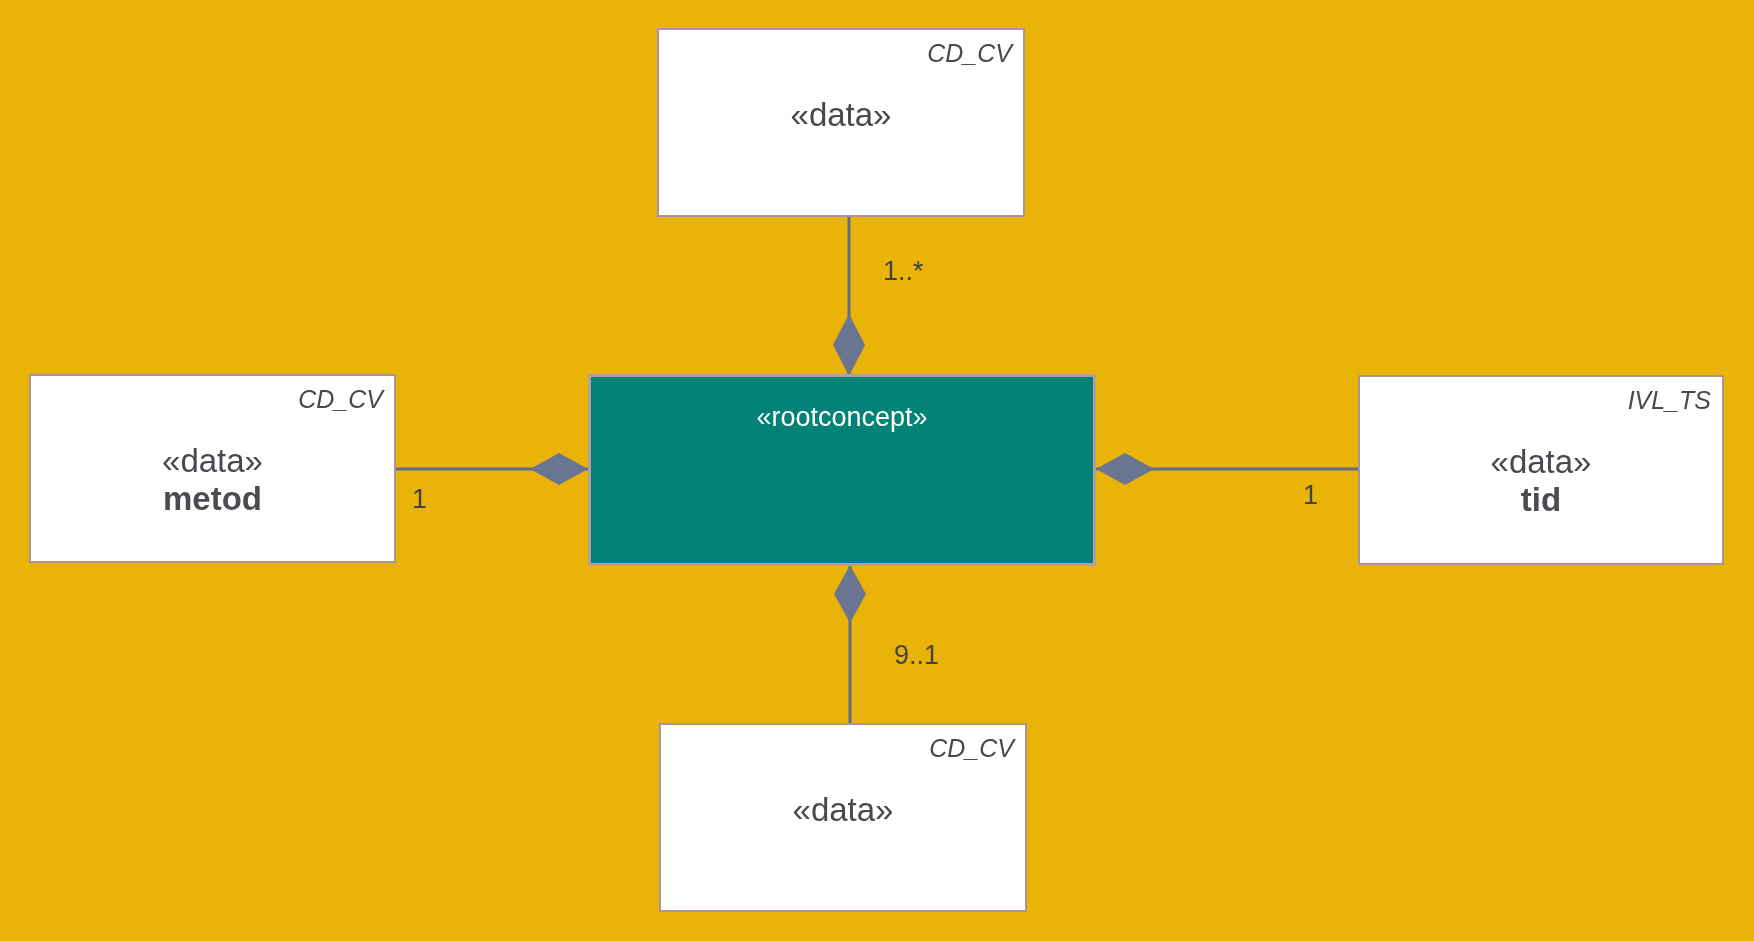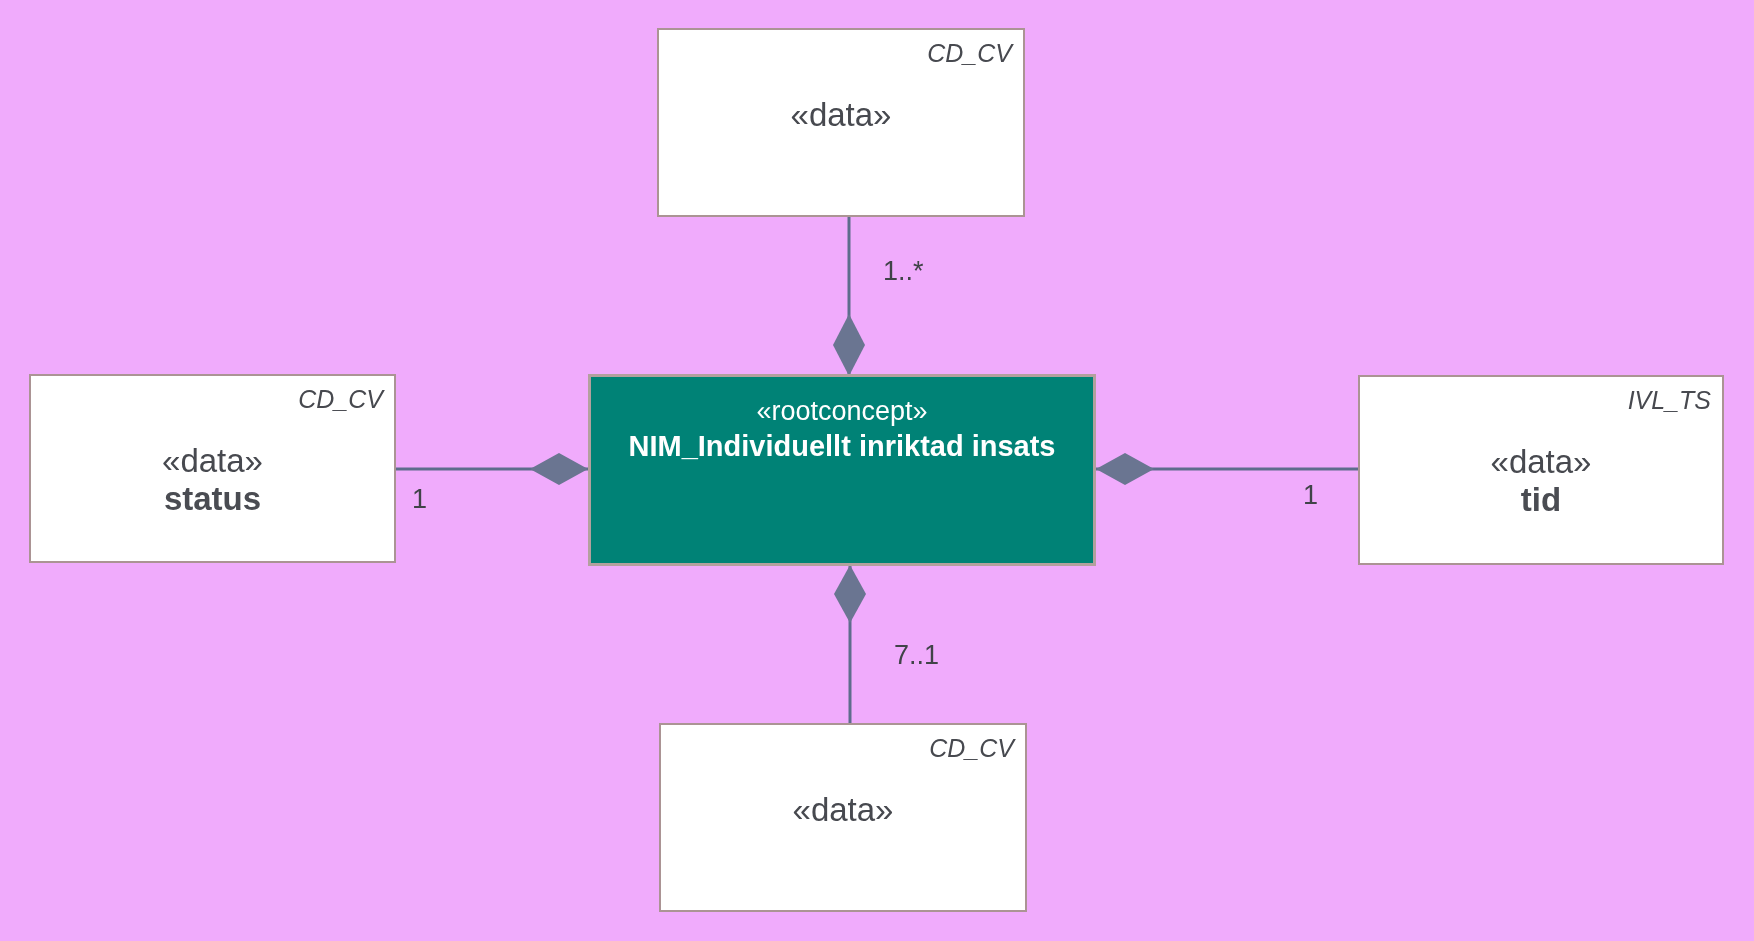--- a/index.html
+++ b/index.html
@@ -5,21 +5,21 @@
   html, body {
     margin: 0;
     padding: 0;
     background: #ffffff;
     font-family: "Liberation Sans", "DejaVu Sans", sans-serif;
   }
   .canvas {
     position: relative;
     width: 1754px;
     height: 941px;
-    background: #f0abfc;
+    background: #eab308;
     overflow: hidden;
   }
   .connector-layer {
     position: absolute;
     left: 0;
     top: 0;
     width: 1754px;
     height: 941px;
   }
   
@@ -59,21 +59,21 @@
     top: 374px;
     width: 508px;
     height: 192px;
     box-sizing: border-box;
     background: #008276;
     border: 3px solid #b3a09e;
     text-align: center;
     color: #ffffff;
   }
   .root-node .body {
-    margin-top: 17px;
+    margin-top: 23px;
     font-size: 27px;
     line-height: 35px;
   }
   .root-node .name {
     font-weight: bold;
     font-size: 29px;
   }
   
   .mult {
     position: absolute;
@@ -115,21 +115,21 @@
     <div class="datatype">CD_CV</div>
     <div class="body">
       <div class="stereotype">«data»</div>
     </div>
   </div>
 
   <div class="node pos-status">
     <div class="datatype">CD_CV</div>
     <div class="body">
       <div class="stereotype">«data»</div>
-      <div class="name">status</div>
+      <div class="name">metod</div>
     </div>
   </div>
 
   <div class="node pos-tid">
     <div class="datatype">IVL_TS</div>
     <div class="body">
       <div class="stereotype">«data»</div>
       <div class="name">tid</div>
     </div>
   </div>
@@ -137,22 +137,21 @@
   <div class="node pos-metod">
     <div class="datatype">CD_CV</div>
     <div class="body">
       <div class="stereotype">«data»</div>
     </div>
   </div>
 
   <div class="root-node">
     <div class="body">
       <div class="stereotype">«rootconcept»</div>
-      <div class="name">NIM_Individuellt inriktad insats</div>
     </div>
   </div>
 
   <div class="mult mult-typ">1..*</div>
   <div class="mult mult-status">1</div>
   <div class="mult mult-tid">1</div>
-  <div class="mult mult-metod">7..1</div>
+  <div class="mult mult-metod">9..1</div>
 
 </div>
 
 </body></html>

